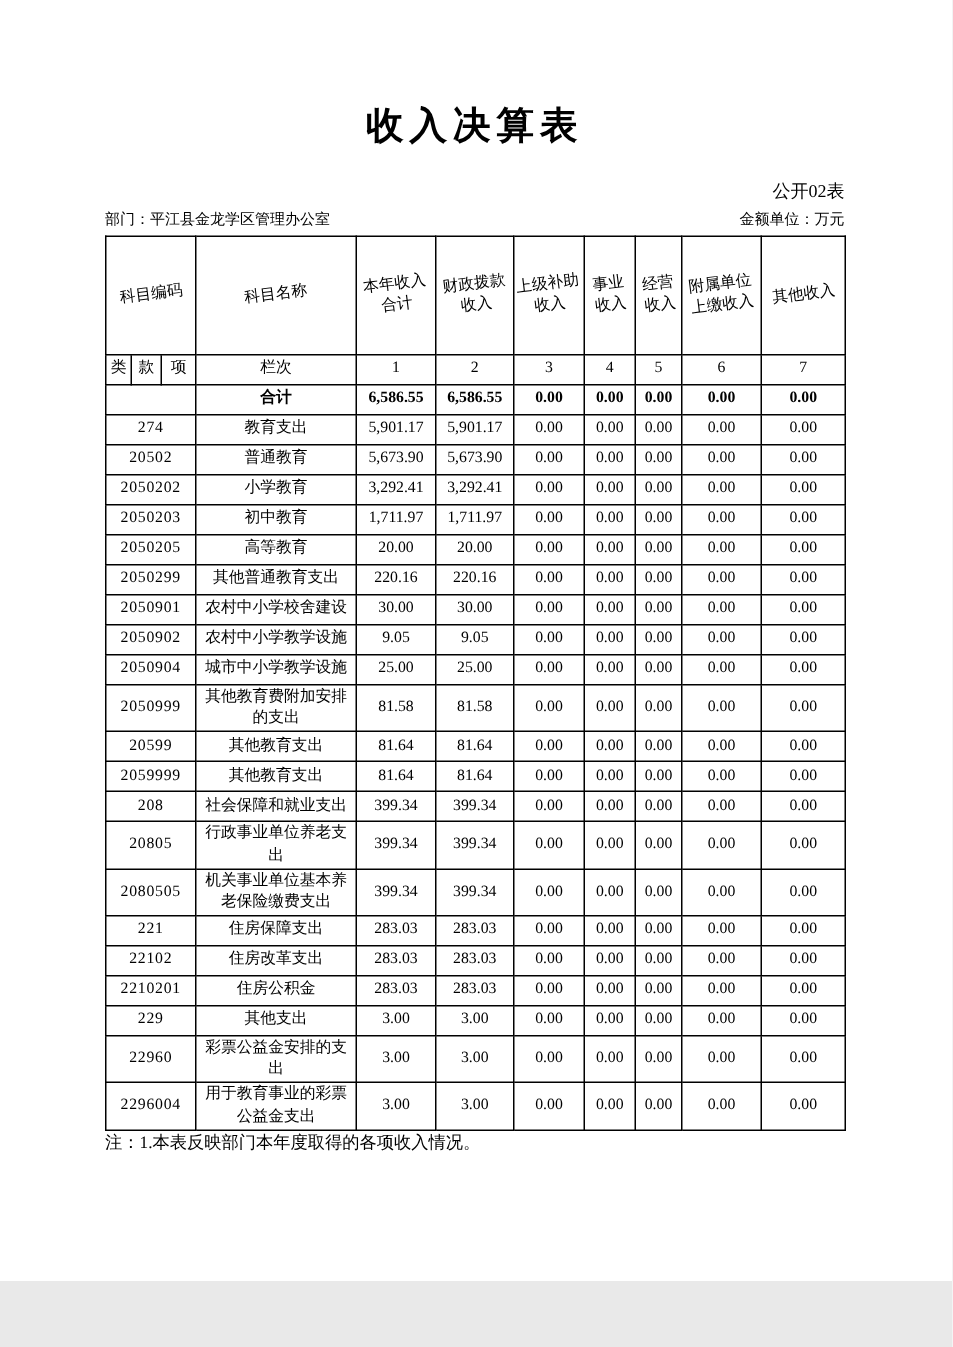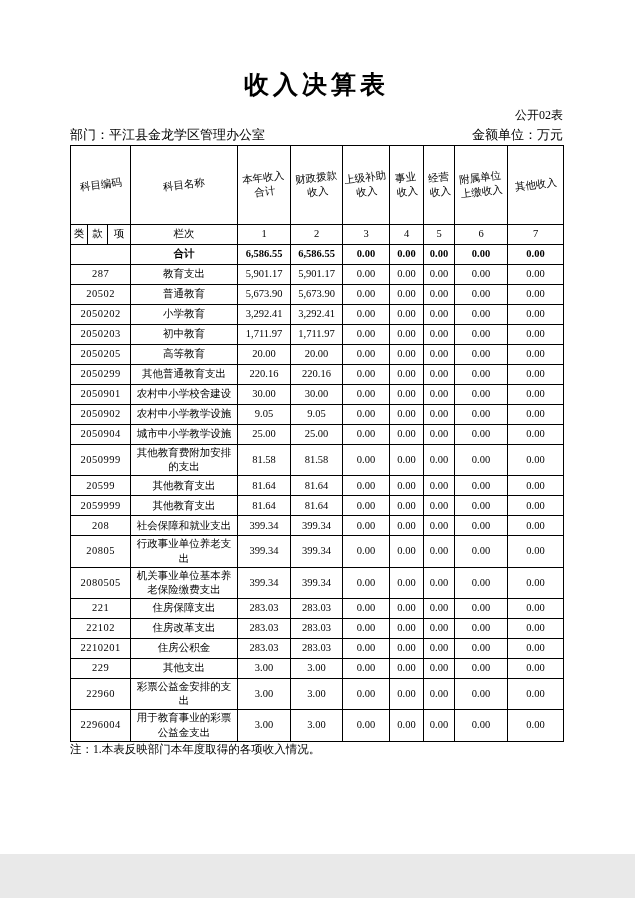--- a/index.html
+++ b/index.html
@@ -5,23 +5,23 @@
   html,body { margin:0; padding:0; background:#e9e9e9; }
   .page {
     width:635px; height:854px; margin:0 auto; background:#ffffff;
     box-sizing:border-box; padding:70px 72px 0 70px; position:relative;
     font-family:"Liberation Serif","DejaVu Serif",serif; color:#000000;
   }
   .doc-title {
     margin:0 0 6px 0; text-align:center; font-size:25px; font-weight:bold;
     letter-spacing:4px; line-height:1.2;
   }
-  .form-no { text-align:right; font-size:12px; line-height:15px; margin-top:8px; }
+  .form-no { text-align:right; font-size:12px; line-height:15px; margin-top:20px; }
   .meta-row {
-    display:flex; justify-content:space-between; font-size:13px;
+    display:flex; justify-content:space-between; font-size:10px;
     line-height:15px; margin:4px 0 3px 0;align-items:center;
   }
   table.income {
     border-collapse:collapse; table-layout:fixed; width:493px;
   }
   table.income th, table.income td {
     border:1px solid #000; font-size:10.5px; font-weight:normal;
     text-align:center; vertical-align:middle; padding:1px 1px;
     line-height:1.35; overflow:hidden; word-break:break-all;
   }
@@ -99,21 +99,21 @@
           <td class="name">合计</td>
           <td class="num">6,586.55</td>
           <td class="num">6,586.55</td>
           <td class="num">0.00</td>
           <td class="num">0.00</td>
           <td class="num">0.00</td>
           <td class="num">0.00</td>
           <td class="num">0.00</td>
         </tr>
         <tr class="data-row">
-          <td colspan="3" class="code">287</td>
+          <td colspan="3" class="code">274</td>
           <td class="name">教育支出</td>
           <td class="num">5,901.17</td>
           <td class="num">5,901.17</td>
           <td class="num">0.00</td>
           <td class="num">0.00</td>
           <td class="num">0.00</td>
           <td class="num">0.00</td>
           <td class="num">0.00</td>
         </tr>
         <tr class="data-row">

